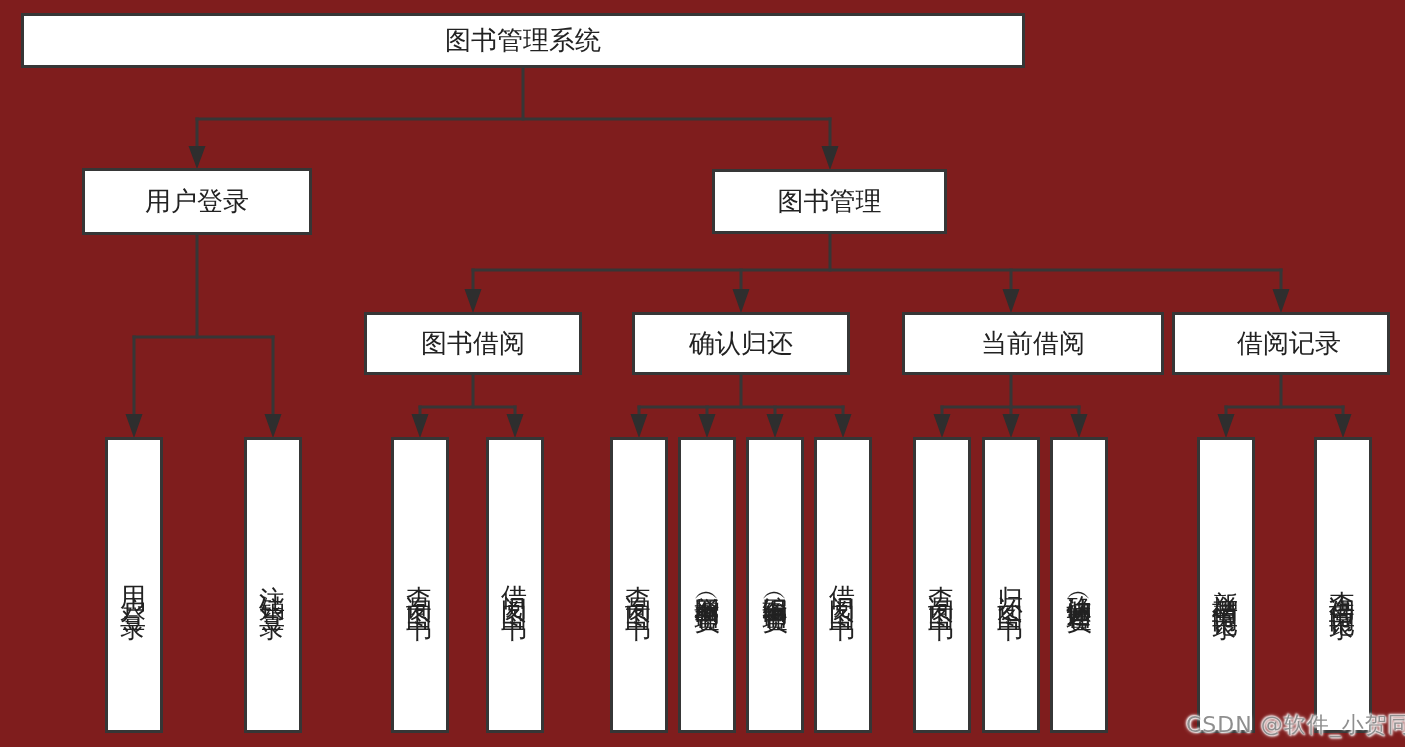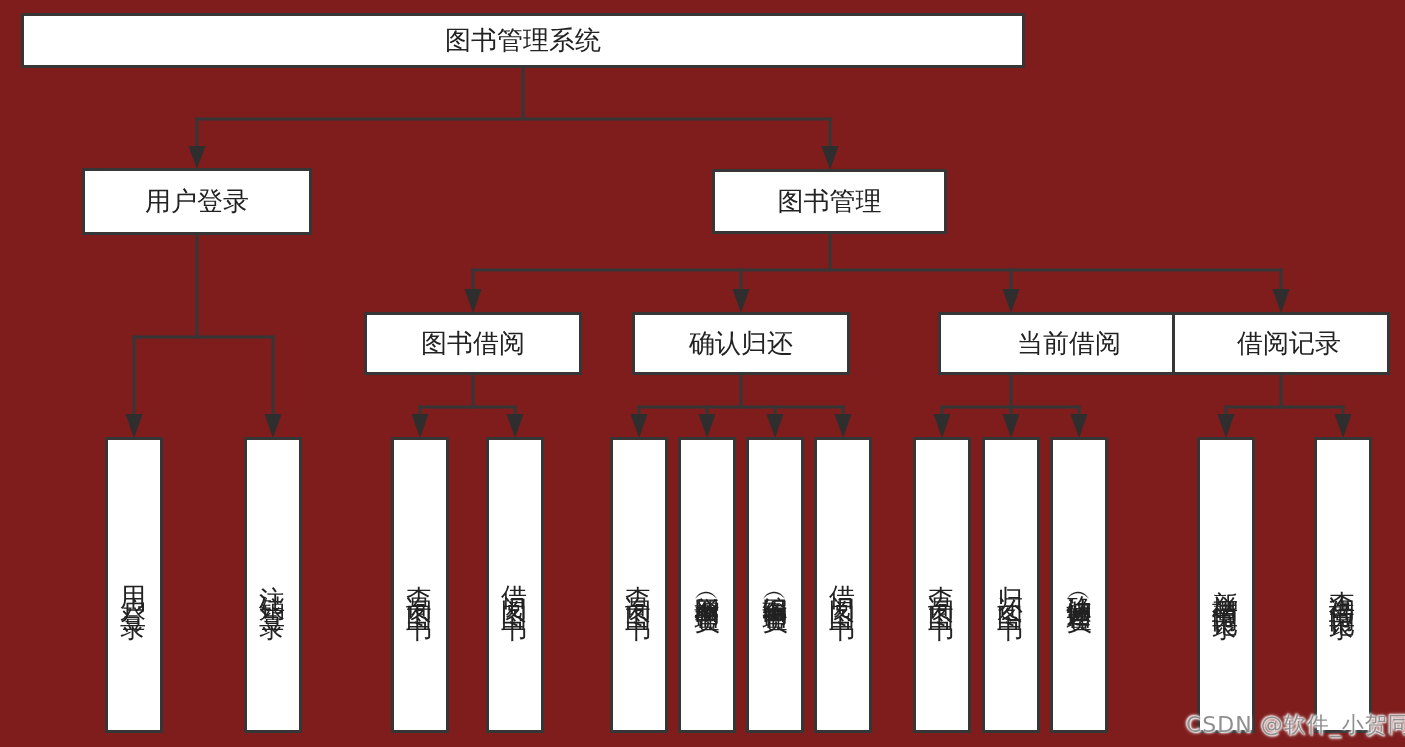--- a/index.html
+++ b/index.html
@@ -124,21 +124,21 @@
     </g>
   </svg>
 
   <div class="node" style="left:21px; top:13px; width:1004px; height:55px;">图书管理系统</div>
 
   <div class="node" style="left:82px; top:168px; width:230px; height:67px;">用户登录</div>
   <div class="node" style="left:712px; top:169px; width:235px; height:65px;">图书管理</div>
 
   <div class="node" style="left:364px; top:312px; width:218px; height:63px;">图书借阅</div>
   <div class="node" style="left:632px; top:312px; width:218px; height:63px;">确认归还</div>
-  <div class="node" style="left:902px; top:312px; width:262px; height:63px;margin-left:36px;">当前借阅</div>
+  <div class="node" style="left:902px; top:312px; width:262px; height:63px;">当前借阅</div>
   <div class="node" style="left:1172px; top:312px; width:218px; height:63px;padding-left:16px;">借阅记录</div>
 
   <div class="node tall v4" style="left:105px; top:437px; width:58px; height:296px;">用户登录</div>
   <div class="node tall v4" style="left:244px; top:437px; width:58px; height:296px;">注销登录</div>
 
   <div class="node tall v4" style="left:391px; top:437px; width:58px; height:296px;">查询图书</div>
   <div class="node tall v4" style="left:486px; top:437px; width:58px; height:296px;">借阅图书</div>
 
   <div class="node tall v4" style="left:610px; top:437px; width:58px; height:296px;">查询图书</div>
   <div class="node tall v9" style="left:678px; top:437px; width:58px; height:296px;">新增图书（管理员）</div>

